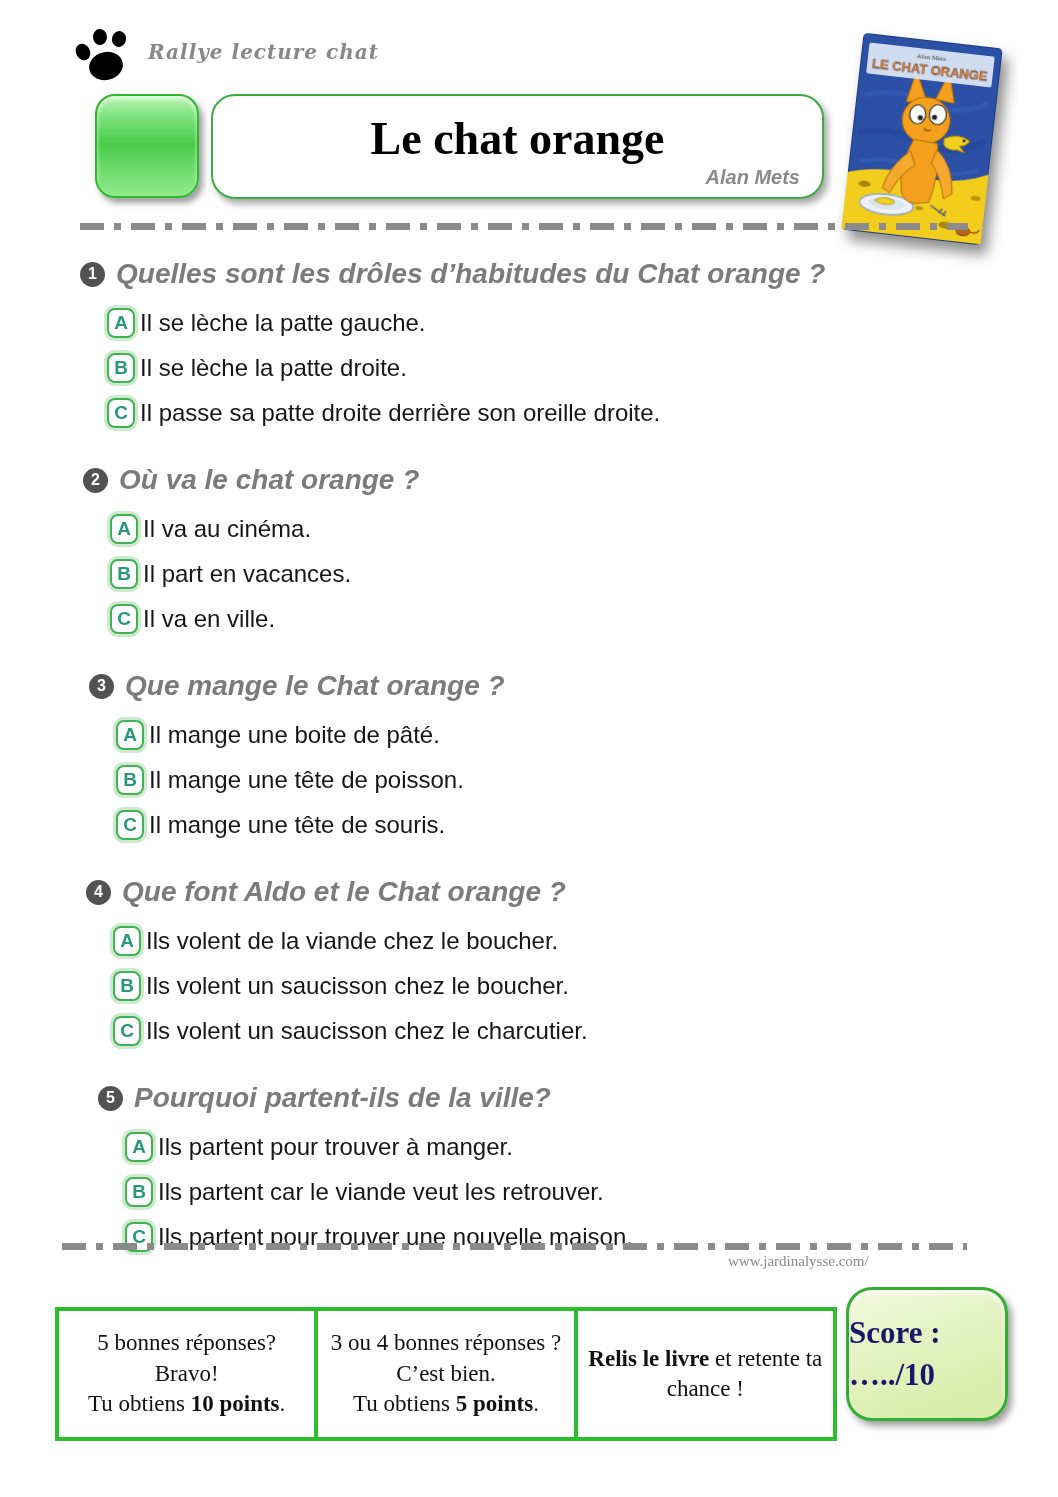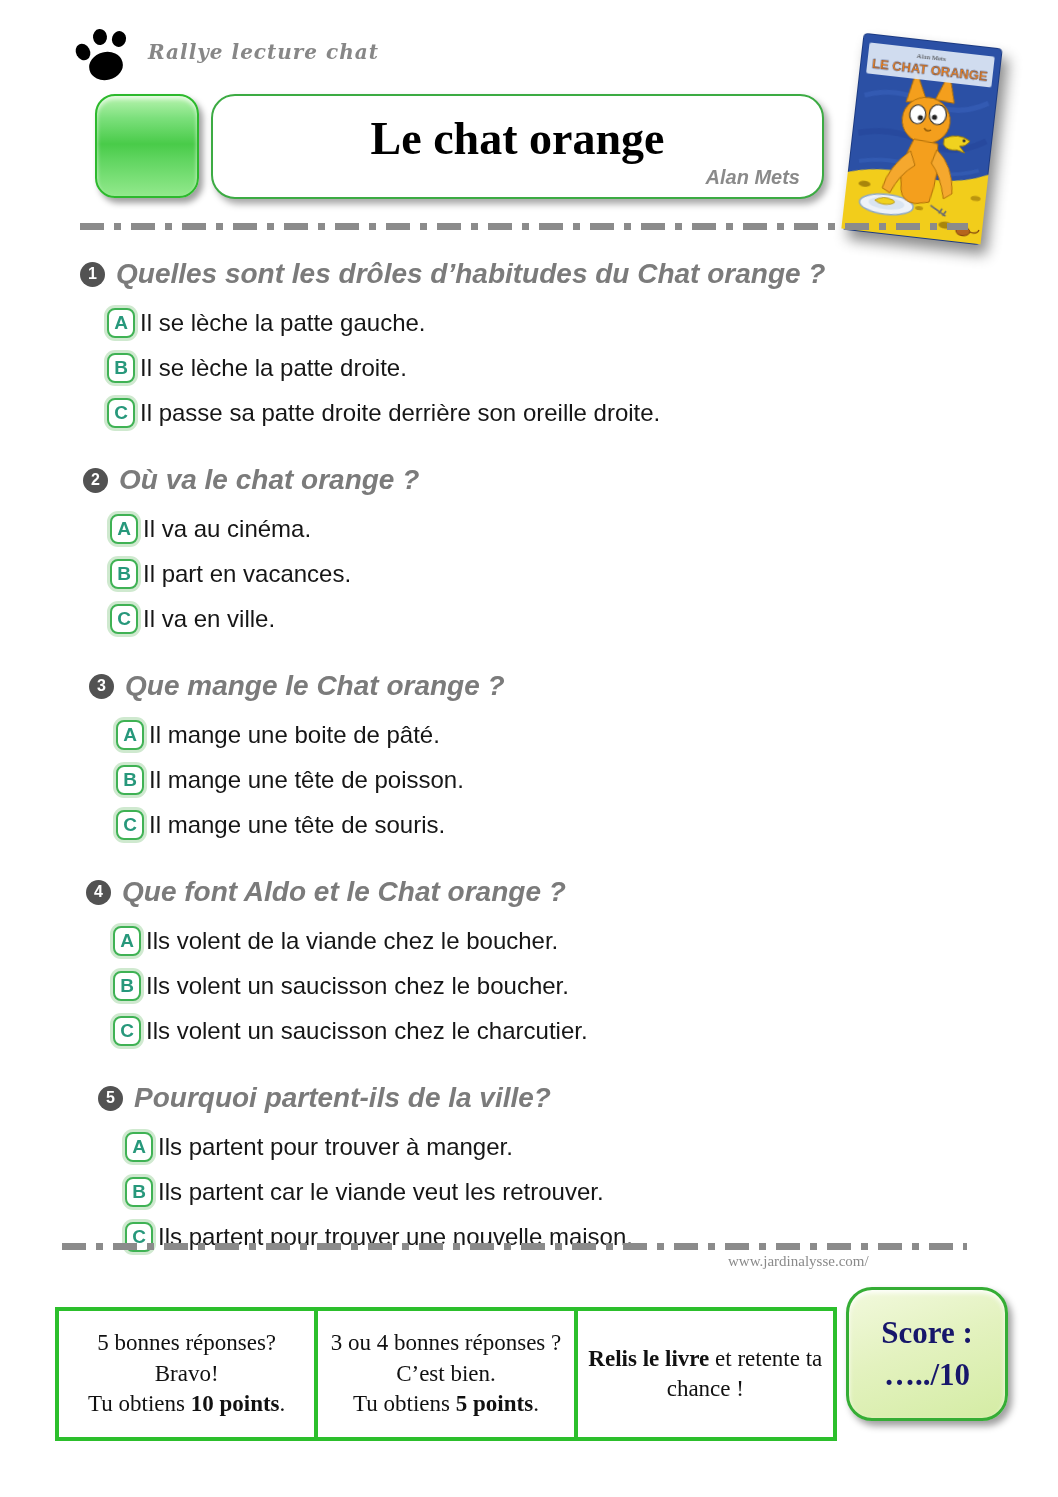--- a/index.html
+++ b/index.html
@@ -95,21 +95,21 @@
     text-align:center; padding:4px 8px;
     font-family:"Liberation Serif", serif; font-size:23px; color:#111;
     line-height:1.32;
   }
   .score-cell + .score-cell { border-left:4px solid #2cbf2c; }
   .score-box {
     position:absolute; left:846px; top:1287px; width:162px; height:134px;
     border:3px solid #35ad35; border-radius:26px;
     background:linear-gradient(160deg,#f2f9dd 0%,#e3f2bf 45%,#d4eca4 100%);
     box-shadow:4px 5px 7px rgba(0,0,0,.38), inset 0 3px 5px rgba(255,255,255,.9);
-    display:flex; flex-direction:column; align-items:center; justify-content:center;
+    display:flex; flex-direction:column; justify-content:center;
     font-family:"Liberation Serif", serif; font-weight:bold; font-size:31px;
     color:#17176b; line-height:1.35;
   }
 </style>
 </head>
 <body>
 
 <svg class="paw" viewBox="0 0 62 56">
   <ellipse cx="34" cy="38" rx="17" ry="14" fill="#000" transform="rotate(-14 34 38)"></ellipse>
   <ellipse cx="11" cy="24" rx="7" ry="8.5" fill="#000" transform="rotate(-28 11 24)"></ellipse>

